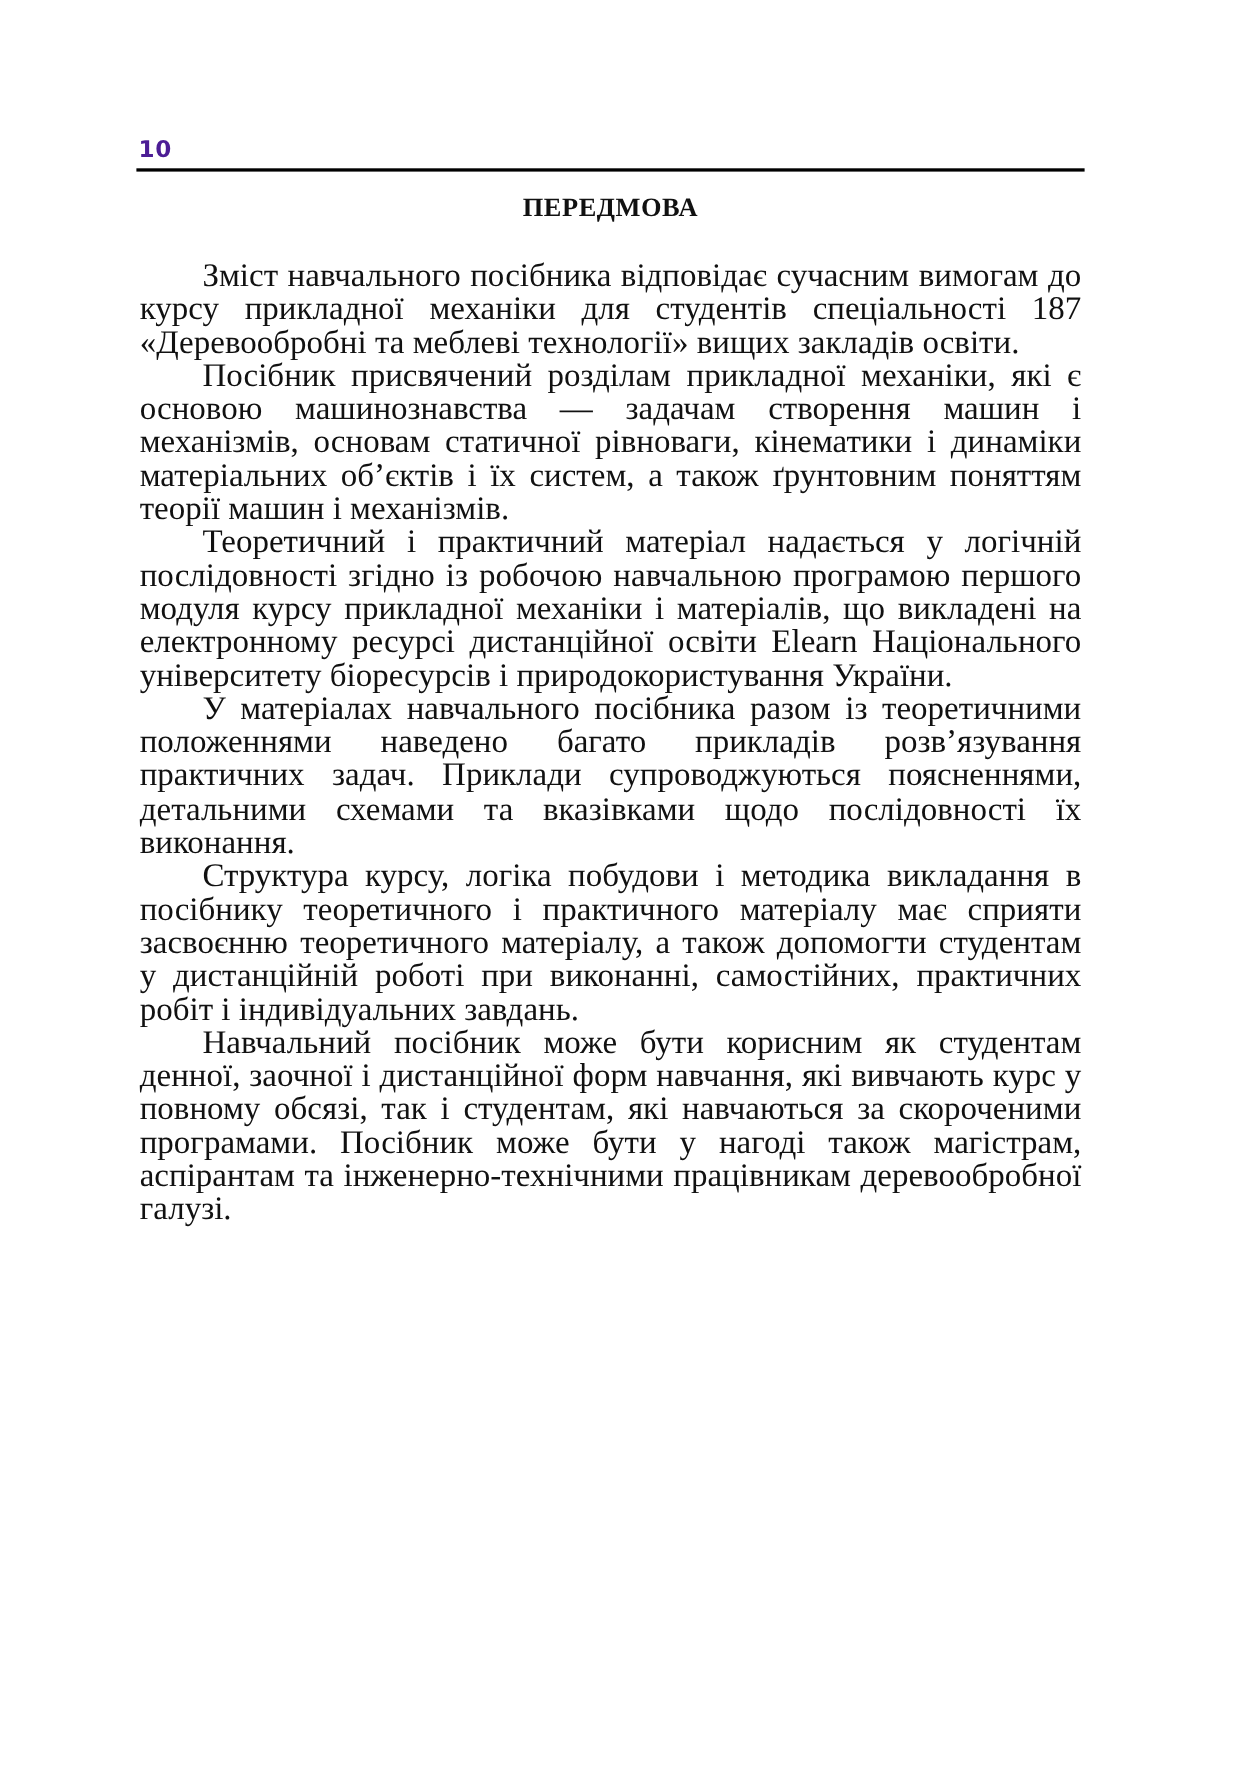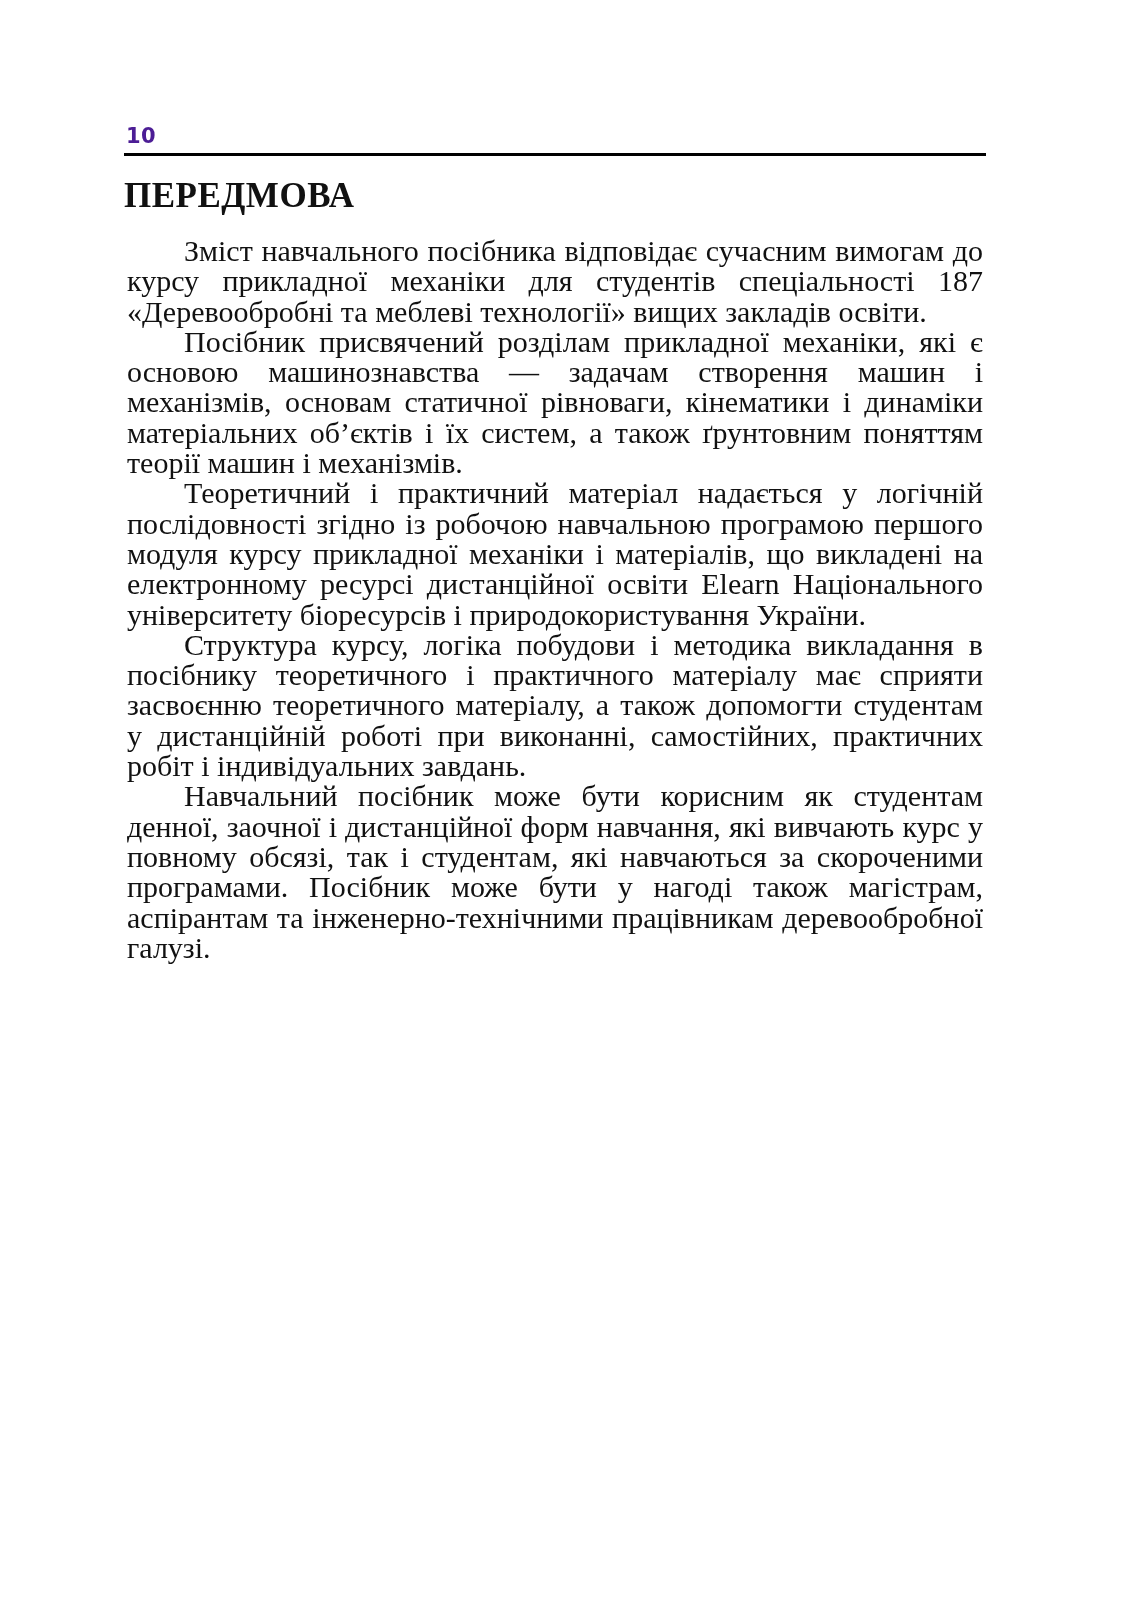--- a/index.html
+++ b/index.html
@@ -30,24 +30,24 @@
       top: 153px;
       width: 862px;
       height: 3px;
       background: #000;
     }
     .title {
       position: absolute;
       left: 124px;
       top: 176px;
       width: 862px;
-      text-align: left;
+      text-align: center;
       font-family: "Liberation Serif", serif;
       font-weight: bold;
-      font-size: 35px;
+      font-size: 24px;
       letter-spacing: 0.5px;
       color: #111;
     }
     .body-text {
       position: absolute;
       left: 127px;
       top: 236px;
       width: 856px;
       font-family: "Liberation Serif", serif;
       font-size: 30px;
@@ -66,15 +66,16 @@
 
 <div class="page-number">10</div>
 <div class="header-rule"></div>
 
 <h1 class="title" style="margin:0;">ПЕРЕДМОВА</h1>
 
 <div class="body-text">
   <p>Зміст навчального посібника відповідає сучасним вимогам до курсу прикладної механіки для студентів спеціальності 187 «Деревообробні та меблеві технології» вищих закладів освіти.</p>
   <p>Посібник присвячений розділам прикладної механіки, які є основою машинознавства — задачам створення машин і механізмів, основам статичної рівноваги, кінематики і динаміки матеріальних об’єктів і їх систем, а також ґрунтовним поняттям теорії машин і механізмів.</p>
   <p>Теоретичний і практичний матеріал надається у логічній послідовності згідно із робочою навчальною програмою першого модуля курсу прикладної механіки і матеріалів, що викладені на електронному ресурсі дистанційної освіти Elearn Національного університету біоресурсів і природокористування України.</p>
+  <p>У матеріалах навчального посібника разом із теоретичними положеннями наведено багато прикладів розв’язування практичних задач. Приклади супроводжуються поясненнями, детальними схемами та вказівками щодо послідовності їх виконання.</p>
   <p>Структура курсу, логіка побудови і методика викладання в посібнику теоретичного і практичного матеріалу має сприяти засвоєнню теоретичного матеріалу, а також допомогти студентам у дистанційній роботі при виконанні, самостійних, практичних робіт і індивідуальних завдань.</p>
   <p>Навчальний посібник може бути корисним як студентам денної, заочної і дистанційної форм навчання, які вивчають курс у повному обсязі, так і студентам, які навчаються за скороченими програмами. Посібник може бути у нагоді також магістрам, аспірантам та інженерно-технічними працівникам деревообробної галузі.</p>
 </div>
 
 </body></html>

